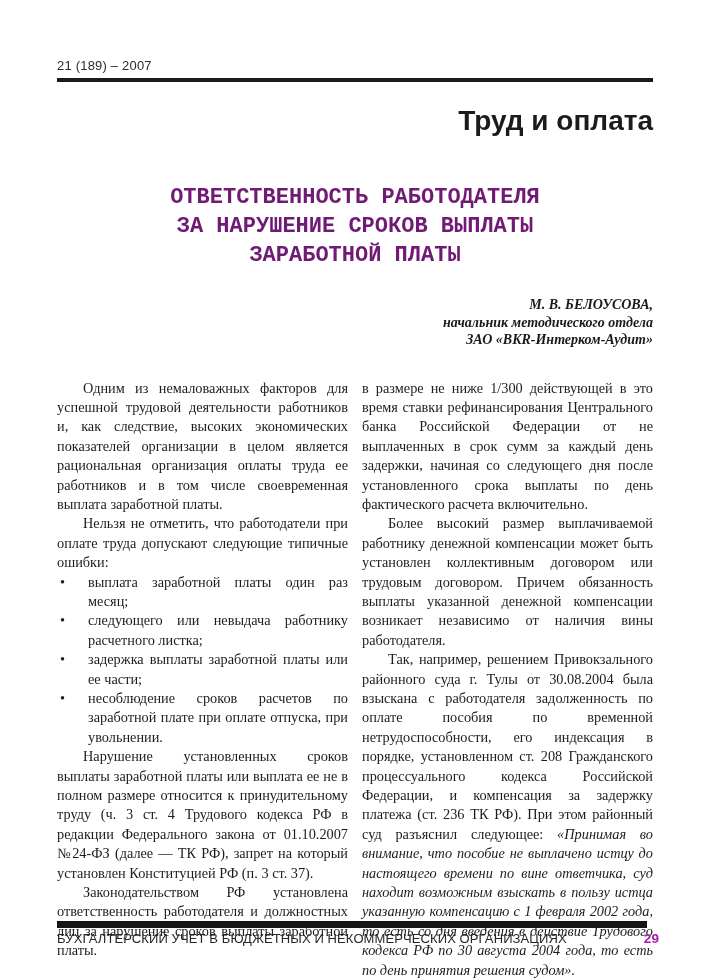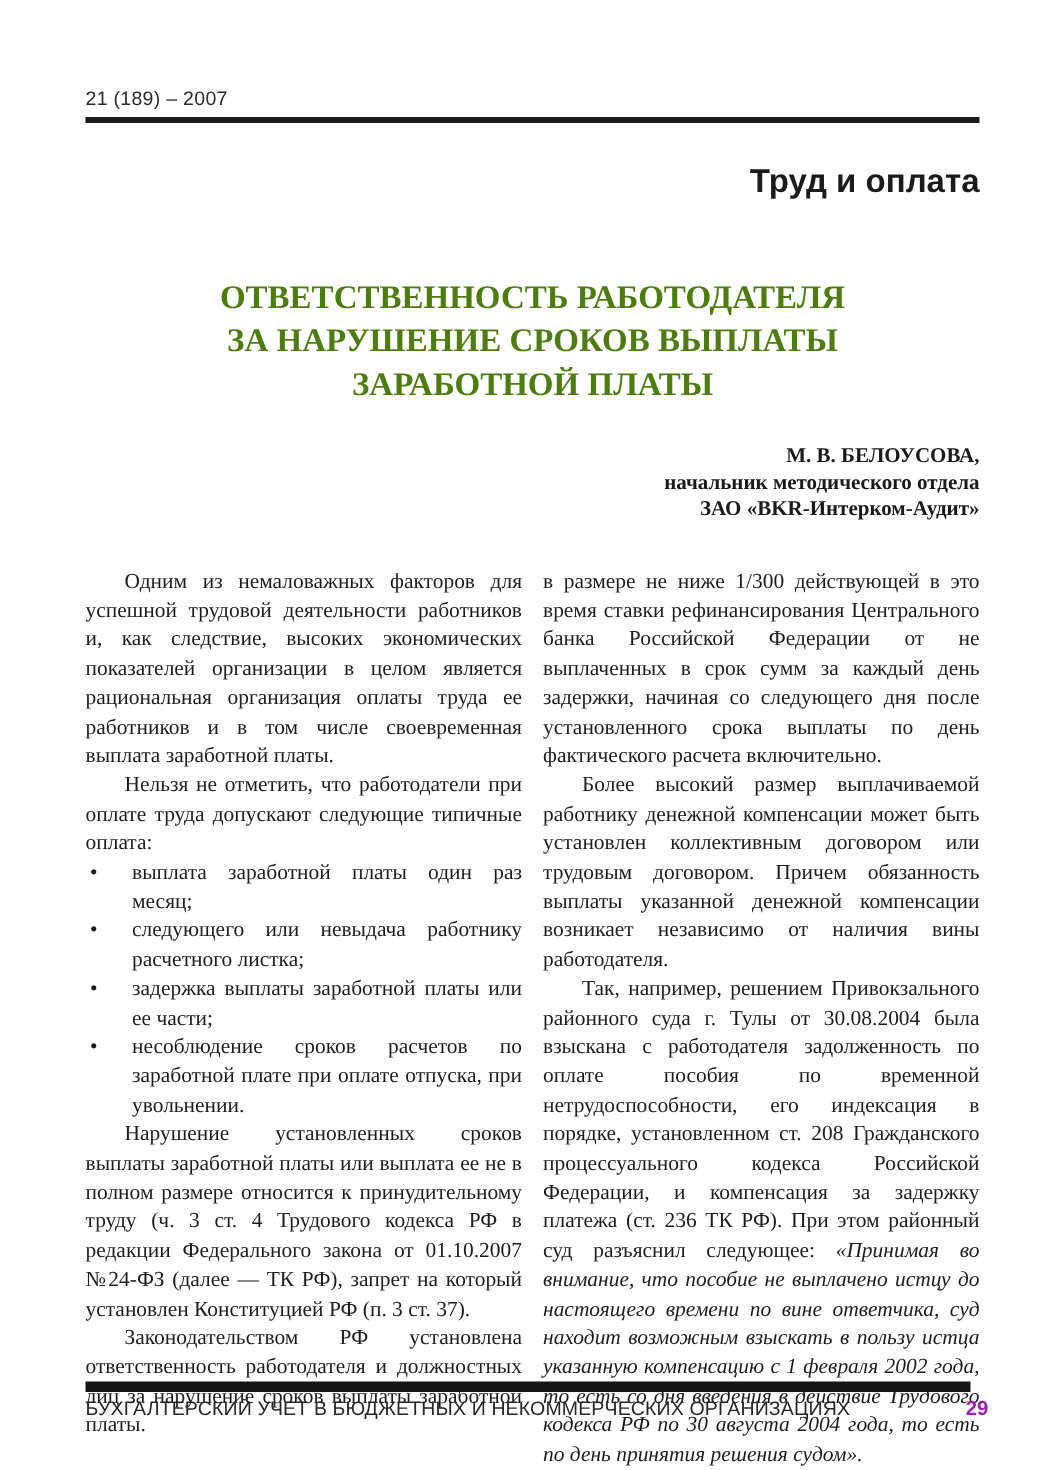--- a/index.html
+++ b/index.html
@@ -19,38 +19,38 @@
     font-size:13px; line-height:15px;
     color:#2b2b2b; letter-spacing:.2px;
   }
   .rule { height:4px; background:#1b1b1b; margin-top:5px; }
 
   .section-heading {
     margin-top:25px;
     text-align:right;
     font-family:"Liberation Sans", sans-serif;
     font-weight:bold;
-    font-size:22px; line-height:28px;
+    font-size:28px; line-height:28px;
     color:#1b1b1b;
   }
 
   .article-title {
     margin-top:48px;
     text-align:center;
-    font-family:Liberation Serif, serif;
+    font-family:Liberation Mono, monospace;
     font-weight:bold;
     font-size:22px; line-height:29px;
-    color:#4d7c0f;
+    color:#701a75;
   }
 
   .author-block {
     margin-top:26px;
     text-align:right;
     font-family:"Liberation Serif", serif;
-    font-weight:bold; 
+    font-weight:bold; font-style:italic;
     font-size:14px; line-height:17.5px;
     color:#1a1a1a;
   }
 
   .columns {
     margin-top:30px;
     display:flex;
     gap:14px;
   }
   .col {
@@ -98,21 +98,21 @@
 
     <div class="author-block">
       <div>М. В. БЕЛОУСОВА,</div>
       <div>начальник методического отдела</div>
       <div>ЗАО «BKR-Интерком-Аудит»</div>
     </div>
 
     <div class="columns">
       <div class="col" id="col-left">
           <p class="body-p indent">Одним из немаловажных факторов для успешной трудовой деятельности работников и, как следствие, высоких экономических показателей организации в целом является рациональная организация оплаты труда ее работников и в том числе своевременная выплата заработной платы.</p>
-          <p class="body-p indent">Нельзя не отметить, что работодатели при оплате труда допускают следующие типичные оплата:</p>
+          <p class="body-p indent">Нельзя не отметить, что работодатели при оплате труда допускают следующие типичные ошибки:</p>
           <p class="bullet-row"><span class="bullet-dot">•</span><span>выплата заработной платы один раз месяц;</span></p>
           <p class="bullet-row"><span class="bullet-dot">•</span><span>следующего или невыдача работнику расчетного листка;</span></p>
           <p class="bullet-row"><span class="bullet-dot">•</span><span>задержка выплаты заработной платы или ее части;</span></p>
           <p class="bullet-row"><span class="bullet-dot">•</span><span>несоблюдение сроков расчетов по заработной плате при оплате отпуска, при увольнении.</span></p>
           <p class="body-p indent">Нарушение установленных сроков выплаты заработной платы или выплата ее не в полном размере относится к принудительному труду (ч. 3 ст. 4 Трудового кодекса РФ в редакции Федерального закона от 01.10.2007 №24-ФЗ (далее — ТК РФ), запрет на который установлен Конституцией РФ (п. 3 ст. 37).</p>
           <p class="body-p indent">Законодательством РФ установлена ответственность работодателя и должностных лиц за нарушение сроков выплаты заработной платы.</p>
         </div>
       <div class="col" id="col-right">
           <p class="body-p">в размере не ниже 1/300 действующей в это время ставки рефинансирования Центрального банка Российской Федерации от не выплаченных в срок сумм за каждый день задержки, начиная со следующего дня после установленного срока выплаты по день фактического расчета включительно.</p>
           <p class="body-p indent">Более высокий размер выплачиваемой работнику денежной компенсации может быть установлен коллективным договором или трудовым договором. Причем обязанность выплаты указанной денежной компенсации возникает независимо от наличия вины работодателя.</p>

